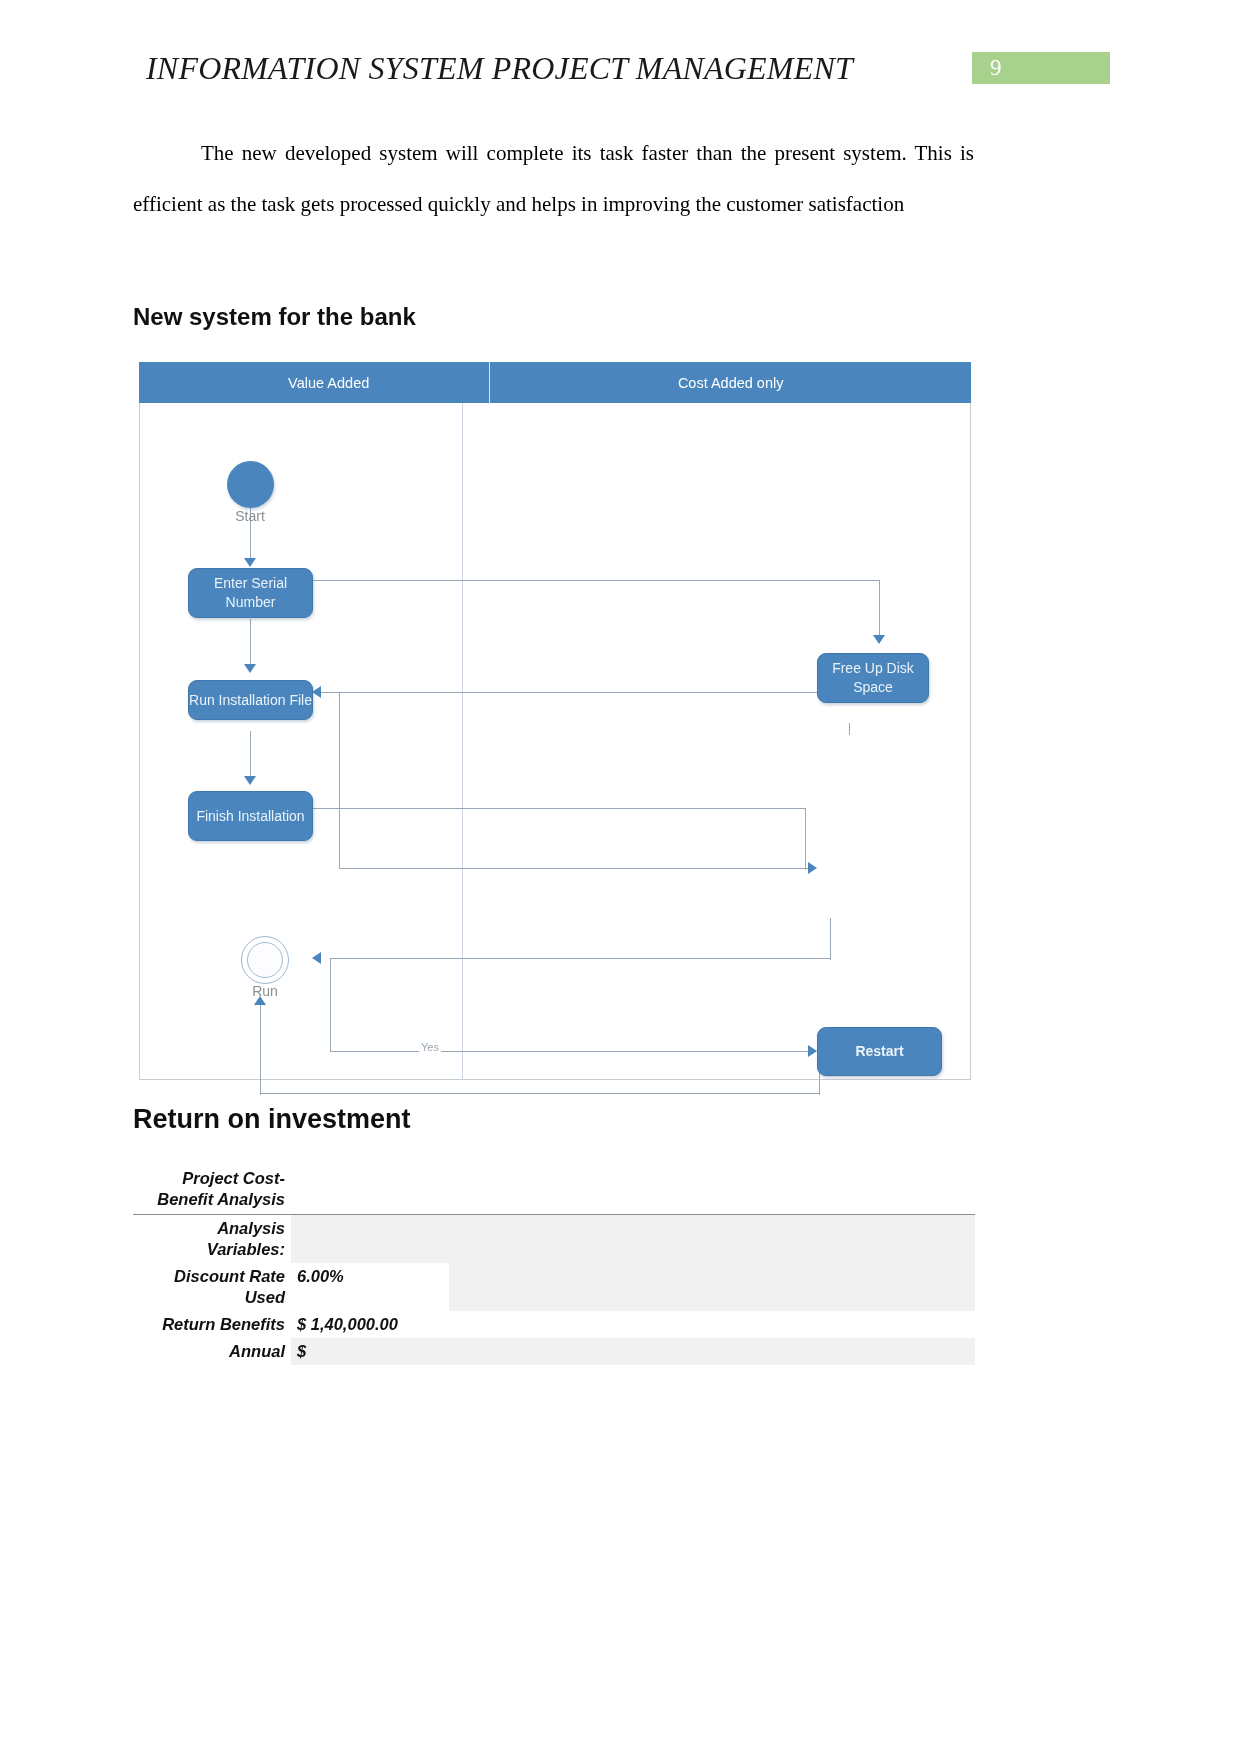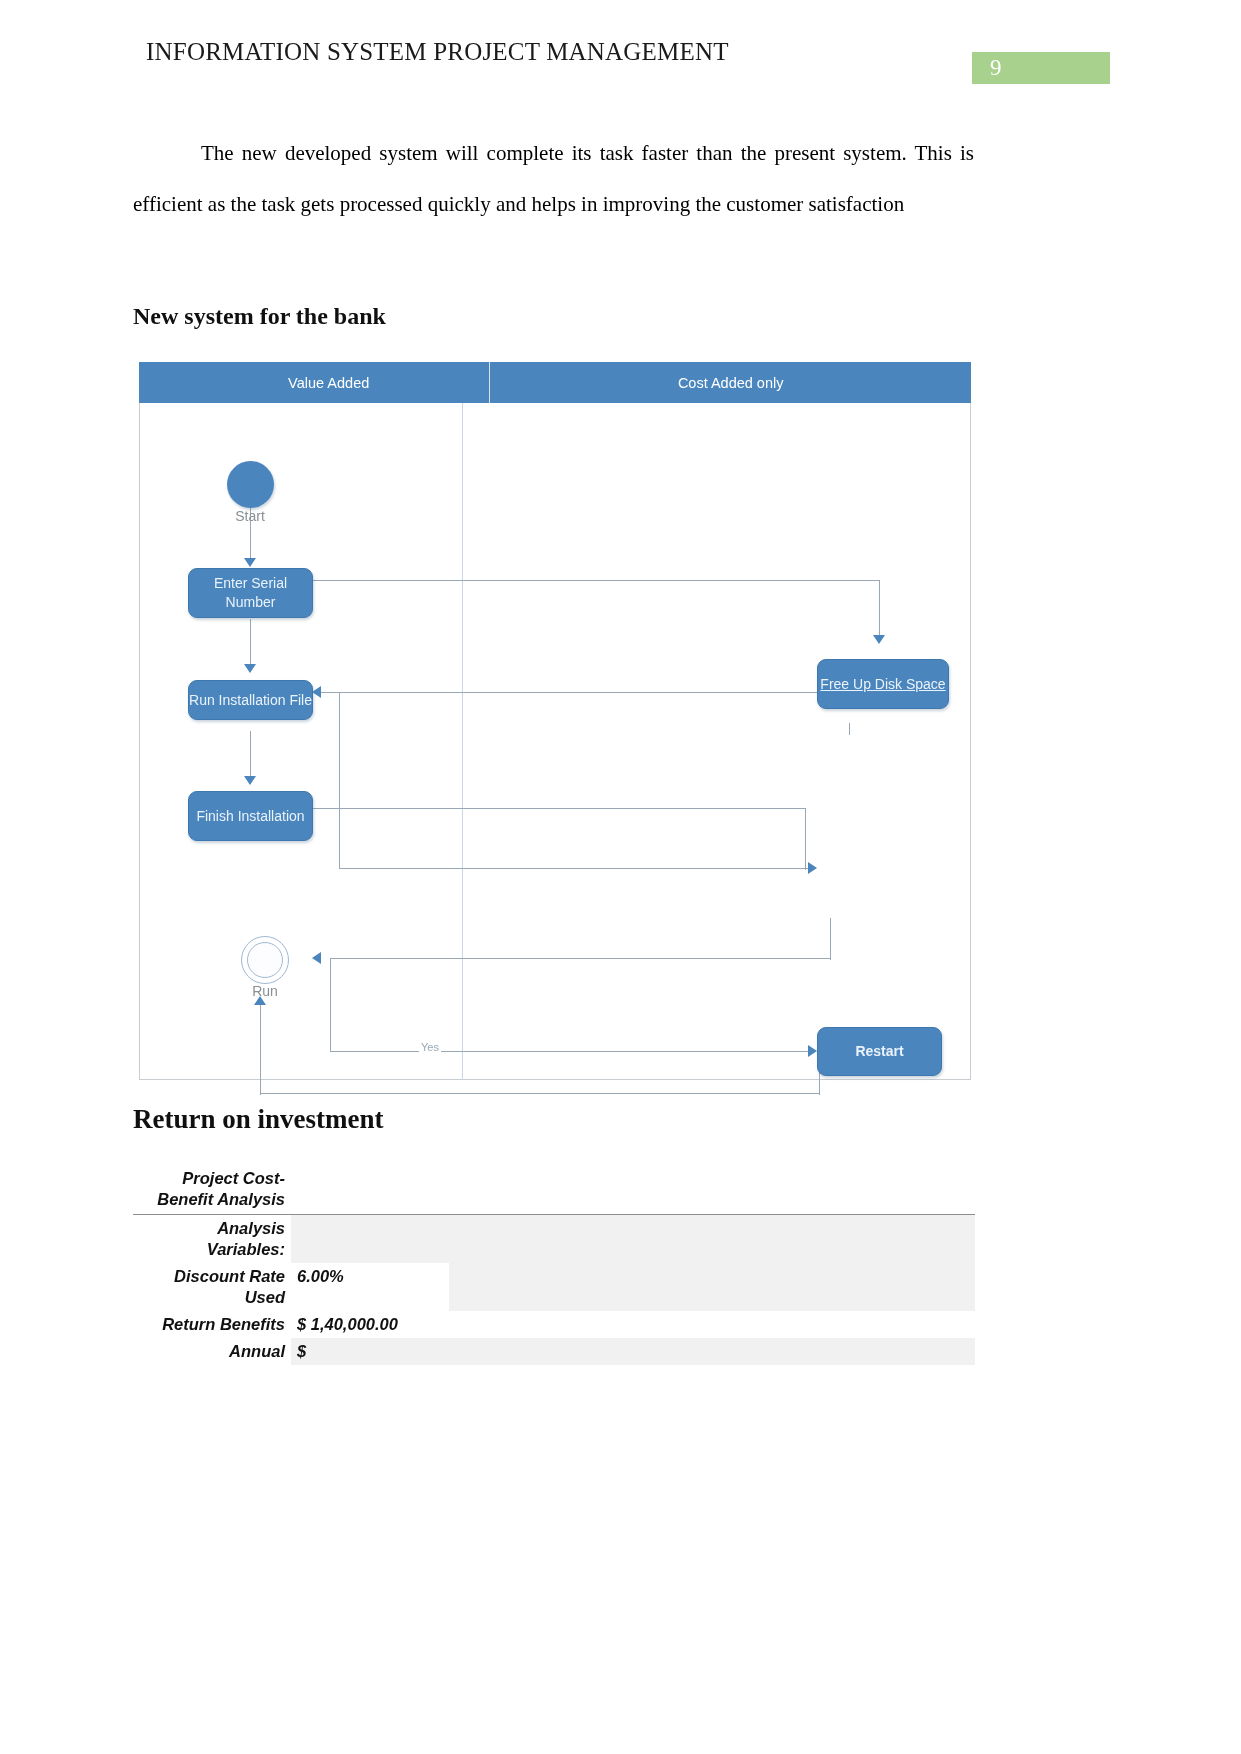--- a/index.html
+++ b/index.html
@@ -13,26 +13,27 @@
     overflow: hidden;
   }
 
   
   .page-header {
     position: absolute;
     top: 38px; left: 0; width: 1241px; height: 46px;
   }
   .header-title {
     position: absolute;
-    left: 146px; top: 0;
+    left: 146px; top: 12px;
     font-family: "Liberation Serif", serif;
-    font-size: 25px;
+    font-size: 32px;
     color: #1a1a1a;
     letter-spacing: 0.2px;
     white-space: nowrap;
+    font-style: italic;
   }
   .page-number-badge {
     position: absolute;
     left: 972px; top: 14px;
     width: 138px; height: 32px;
     background: #a9d18e;
   }
   .page-number-badge span {
     position: absolute;
     left: 18px; top: 3px;
@@ -51,21 +52,21 @@
     line-height: 51px;
     color: #000000;
     text-align: justify;
     text-indent: 68px;
   }
 
   
   .section-heading {
     position: absolute;
     left: 133px;
-    font-family: Liberation Serif, serif;
+    font-family: Liberation Sans, sans-serif;
     font-weight: bold;
     color: #101010;
     white-space: nowrap;
   }
   .heading-new-system { top: 303px; font-size: 24px; }
   .heading-roi { top: 1104px; font-size: 27px; }
 
   
   .diagram {
     position: absolute;
@@ -282,21 +283,21 @@
 
     <div class="node" style="left:48px; top:277px; width:125px; height:40px;">Run Installation File</div>
 
     <div class="node" style="left:48px; top:388px; width:125px; height:50px;">Finish Installation</div>
 
     <div class="end-circle-outer" style="left:101px; top:533px;">
       <div class="end-circle-inner"></div>
     </div>
     <div class="node-caption" style="left:89px; top:580px; width:72px;">Run</div>
 
-    <div class="node" style="left:677px; top:256px; width:132px; height:50px;text-decoration:underline;">Free Up Disk Space</div>
+    <div class="node" style="left:677px; top:250px; width:112px; height:50px;">Free Up Disk Space</div>
 
 
     <div class="node" style="left:677px; top:624px; width:125px; height:49px;font-weight:bold;">Restart</div>
   </div>
 </div>
 
 <div class="section-heading heading-roi">Return on investment</div>
 
 <table class="roi-table">
   <tbody>

